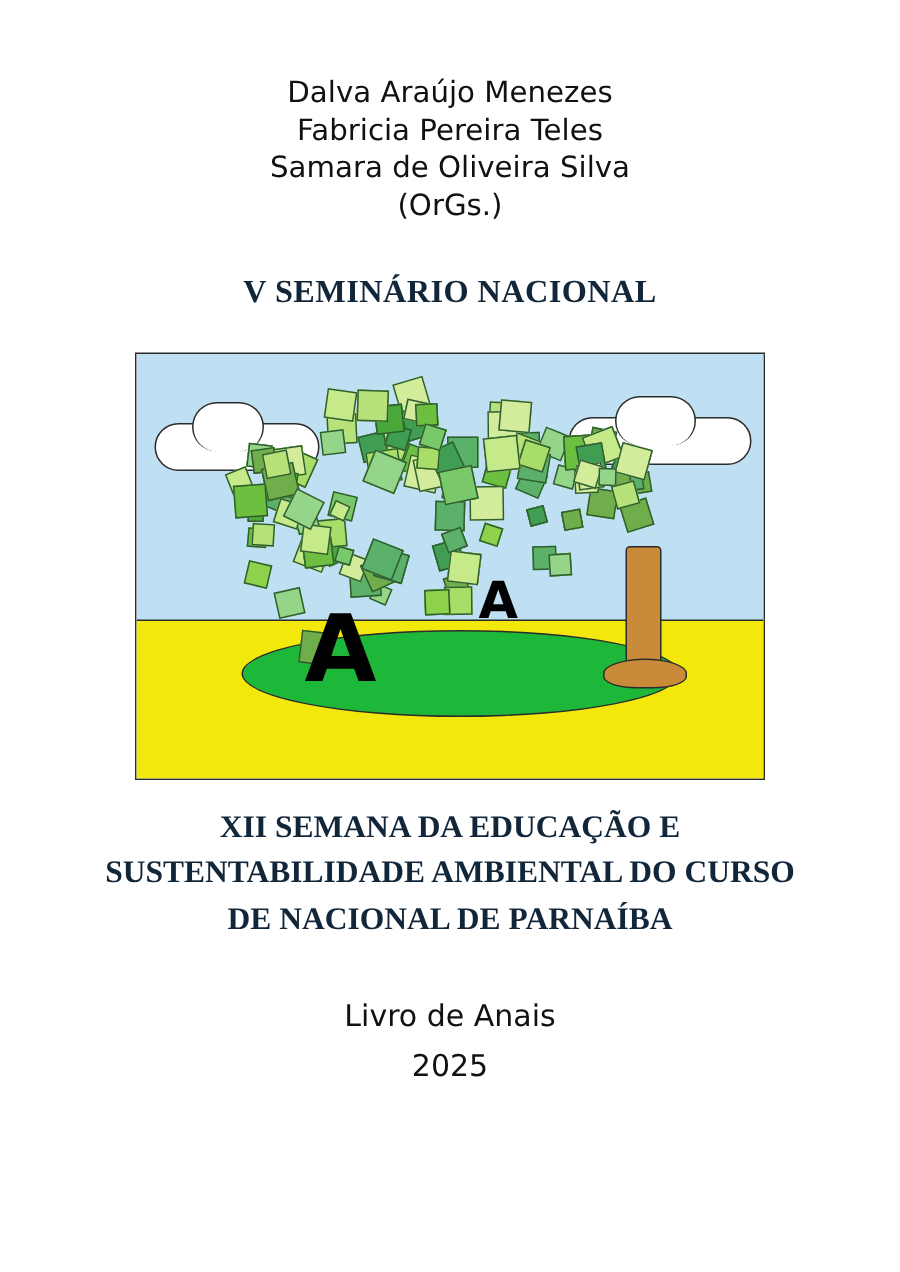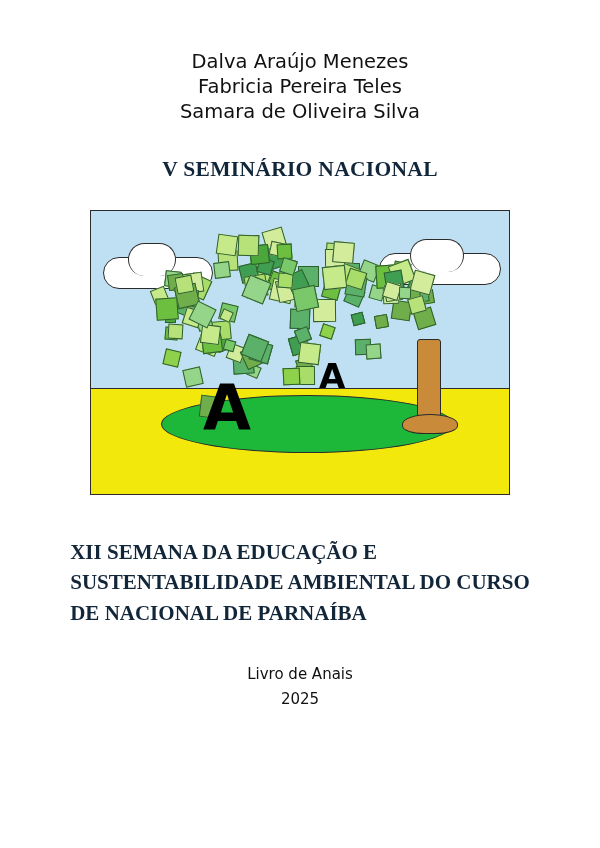--- a/index.html
+++ b/index.html
@@ -134,48 +134,49 @@
     color: #000000;
     font-family: "DejaVu Sans", sans-serif;
     font-weight: bold;
     line-height: 1;
   }
   .letter.big { font-size: 62px; left: 112px; top: 166px; letter-spacing: -4px; }
   .letter.small { font-size: 34px; left: 228px; top: 148px; letter-spacing: -2px; }
 
   
   .sub-title {
-    text-align: left;
+    text-align: center;
     font-family: "Liberation Serif", serif;
     font-weight: bold;
     font-size: 21px;
     line-height: 1.45;
     color: #12263a;
-    margin-top: 42px;
+    margin-top: 16px;
   }
 
   
   .footer-block {
     text-align: center;
     font-family: "DejaVu Sans", sans-serif;
-    font-size: 15px;
+    font-size: 20px;
     line-height: 1.65;
     color: #111111;
     margin-top: 34px;
   }
 </style>
 </head>
 <body>
 
 <div class="page">
 
   <div class="organizers">
     <div>Dalva Araújo Menezes</div>
     <div>Fabricia Pereira Teles</div>
     <div>Samara de Oliveira Silva</div>
+    <div>(OrGs.)</div>
   </div>
 
   <div class="main-title">
     <div>V SEMINÁRIO NACIONAL</div>
   </div>
 
   <div class="illustration">
     <div class="illu-frame">
       <div class="sky"></div>
       <div class="ground"></div>

